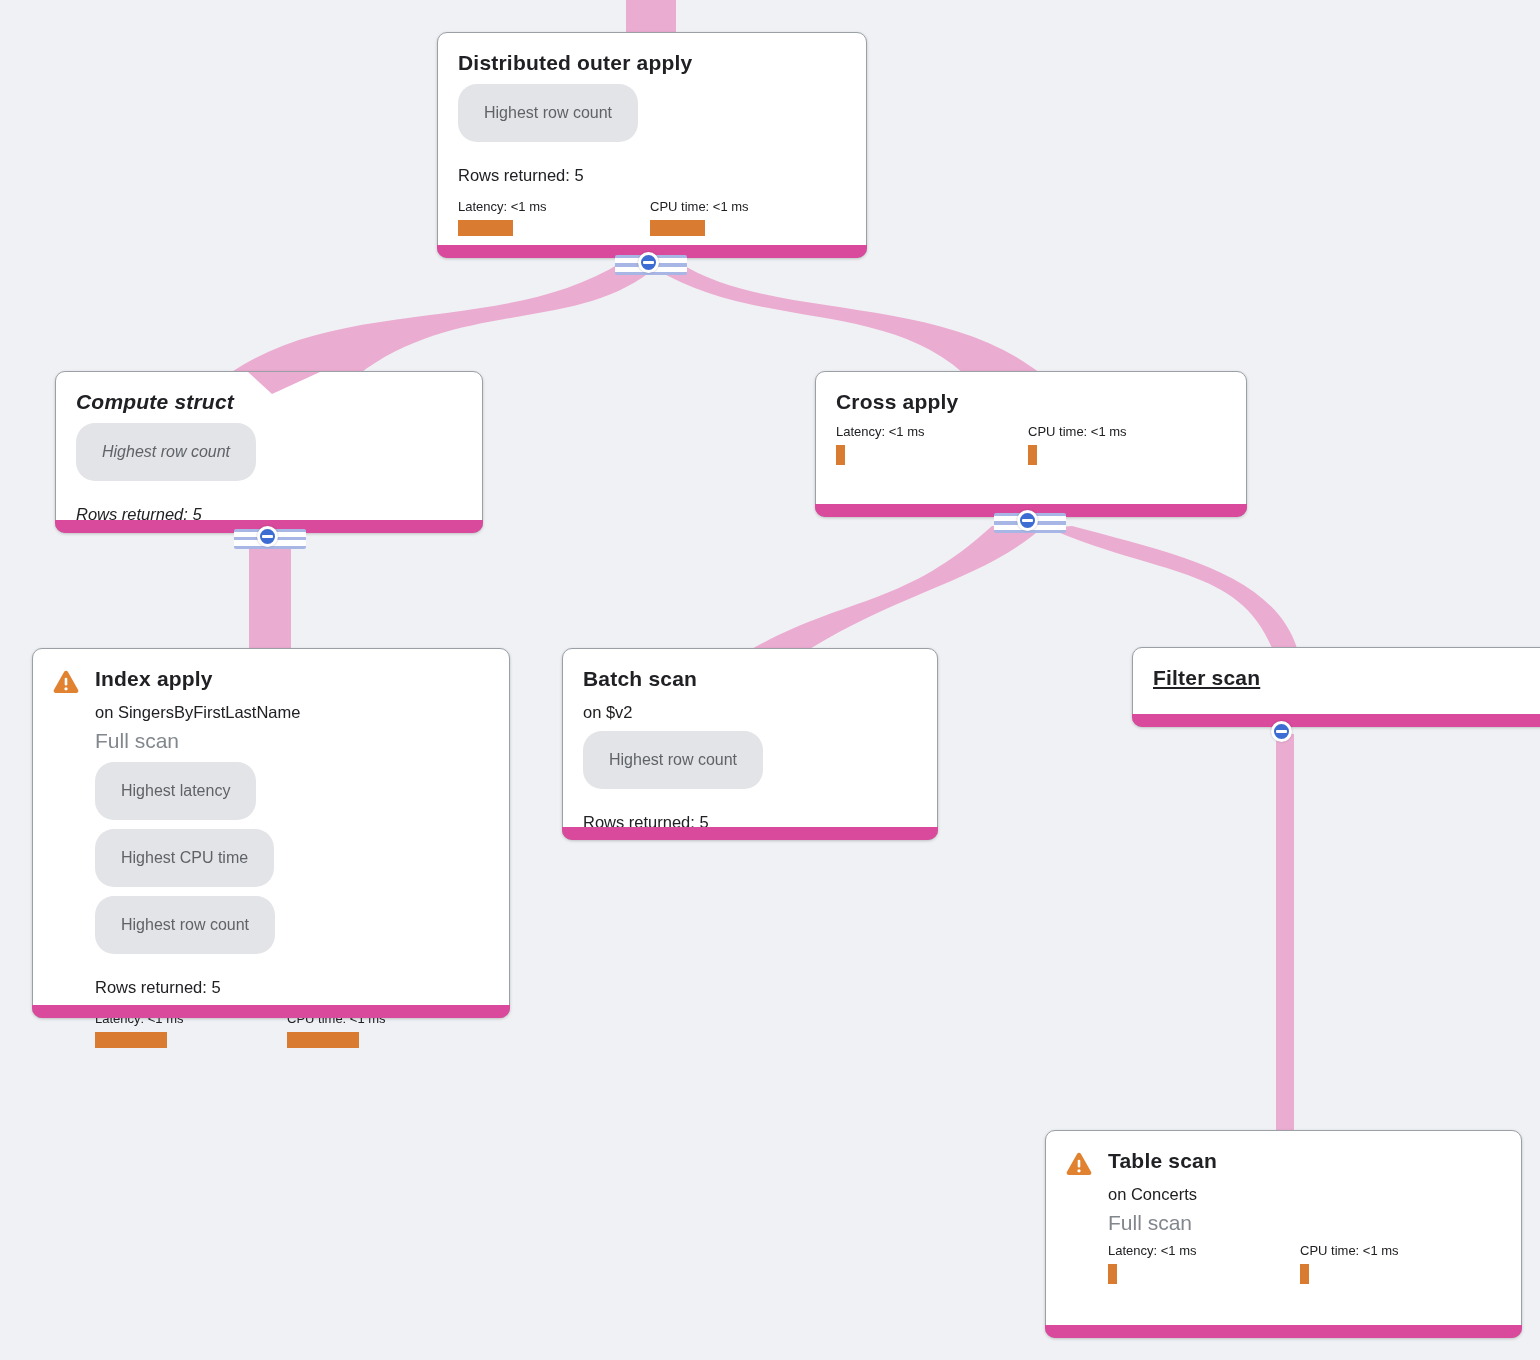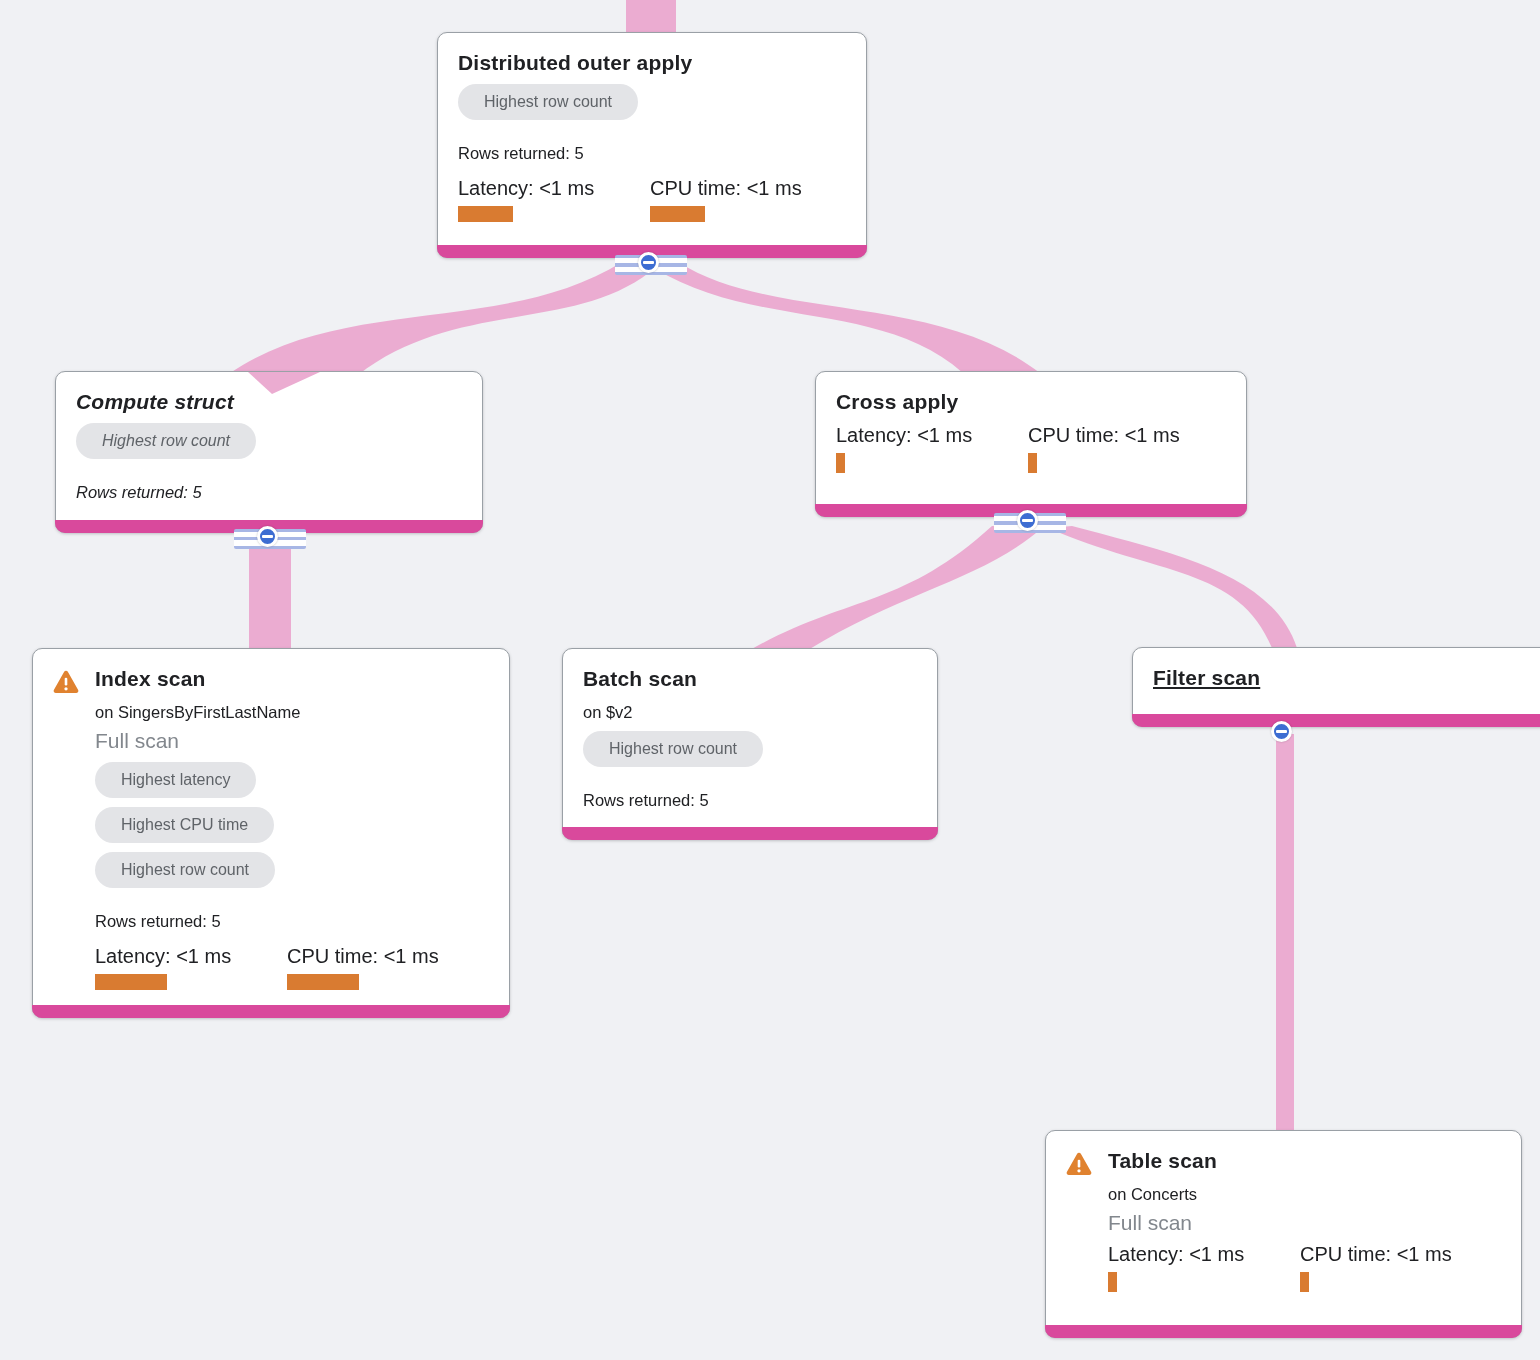--- a/index.html
+++ b/index.html
@@ -20,25 +20,25 @@
         border-radius:10px; box-shadow:0 1px 3px rgba(60,64,67,.28); z-index:2;}
   .accent{position:absolute; left:-1px; right:-1px; bottom:-1px; height:13px;
           background:var(--magenta); border-radius:0 0 10px 10px;}
   .node-body{position:relative; padding:18px 20px; display:flex; align-items:flex-start;}
   .icon-col{width:42px; flex:none; padding-top:3px;}
   .content{flex:1; min-width:0;}
   .node-title{font-size:21px; font-weight:600; color:var(--text); letter-spacing:.2px;}
   .node-sub{margin-top:12px; font-size:16.5px; color:var(--text);}
   .node-scan-type{margin-top:7px; font-size:21px; color:var(--muted);}
   .badge{display:table; background:var(--badge-bg); color:var(--badge-text);
-         border-radius:19px; padding:9px 26px; font-size:16px; margin-top:9px;}
+         border-radius:19px; padding:20px 26px; font-size:16px; margin-top:9px;}
   .rows{margin-top:24px; font-size:16.5px; color:var(--text);}
   .metrics{display:flex; margin-top:14px;}
   .metric{width:192px; flex:none;}
-  .metric-label{font-size:20px; color:var(--text);}
+  .metric-label{font-size:13px; color:var(--text);}
   .metric-bar{margin-top:6px; background:var(--orange);}
   .bar-w55{width:55px; height:16px;}
   .bar-w72{width:72px; height:16px;}
   .bar-thin{width:9px; height:20px;}
 
   .collapse{position:absolute; z-index:6; width:72px; height:30px;
             margin-left:-36px; margin-top:-15px; cursor:pointer;}
   .collapse .stripes{position:absolute; left:0; top:5px; width:72px; height:20px;
      background:repeating-linear-gradient(to bottom,var(--stripe) 0 3px,#fff 3px 8.5px);
      border-radius:2px;}
@@ -97,21 +97,21 @@
 <div class="node" style="left:32px; top:648px; width:478px; height:370px;">
   <div class="node-body">
     <div class="icon-col">
       <svg class="warn-svg" viewBox="0 0 24 22">
         <path d="M10.3 1.6 L0.9 18.2 a2 2 0 0 0 1.74 3 h18.72 a2 2 0 0 0 1.74 -3 L13.7 1.6 a2 2 0 0 0 -3.4 0 Z" fill="#E0822F"></path>
         <rect x="10.8" y="7" width="2.4" height="7.2" rx="1.1" fill="#fff"></rect>
         <circle cx="12" cy="17.3" r="1.5" fill="#fff"></circle>
       </svg>
     </div>
     <div class="content">
-      <div class="node-title">Index scan</div>
+      <div class="node-title">Index apply</div>
       <div class="node-sub">on SingersByFirstLastName</div>
       <div class="node-scan-type">Full scan</div>
       <div class="badge">Highest latency</div>
       <div class="badge">Highest CPU time</div>
       <div class="badge">Highest row count</div>
       <div class="rows">Rows returned: 5</div>
       <div class="metrics">
         <div class="metric">
           <div class="metric-label">Latency: &lt;1 ms</div>
           <div class="metric-bar bar-w72"></div>

